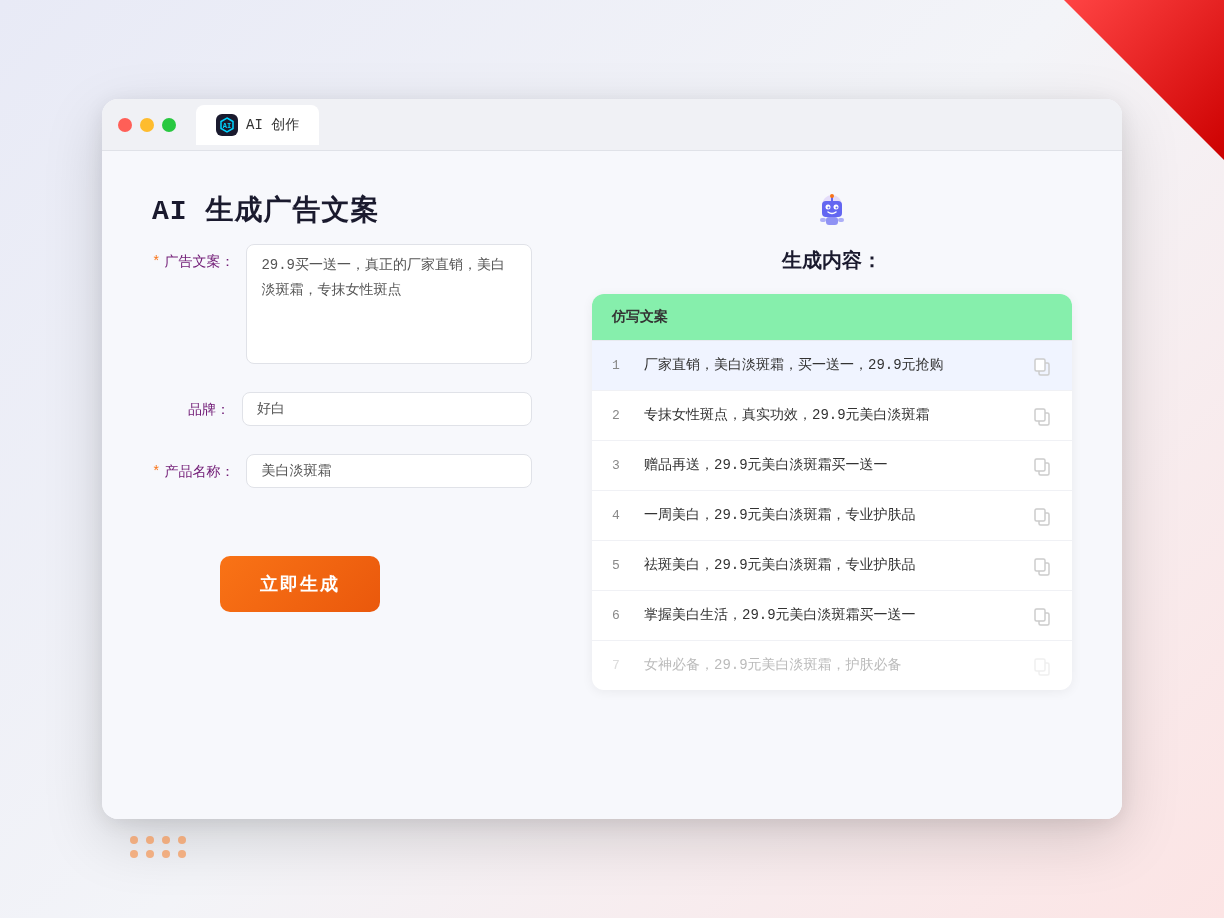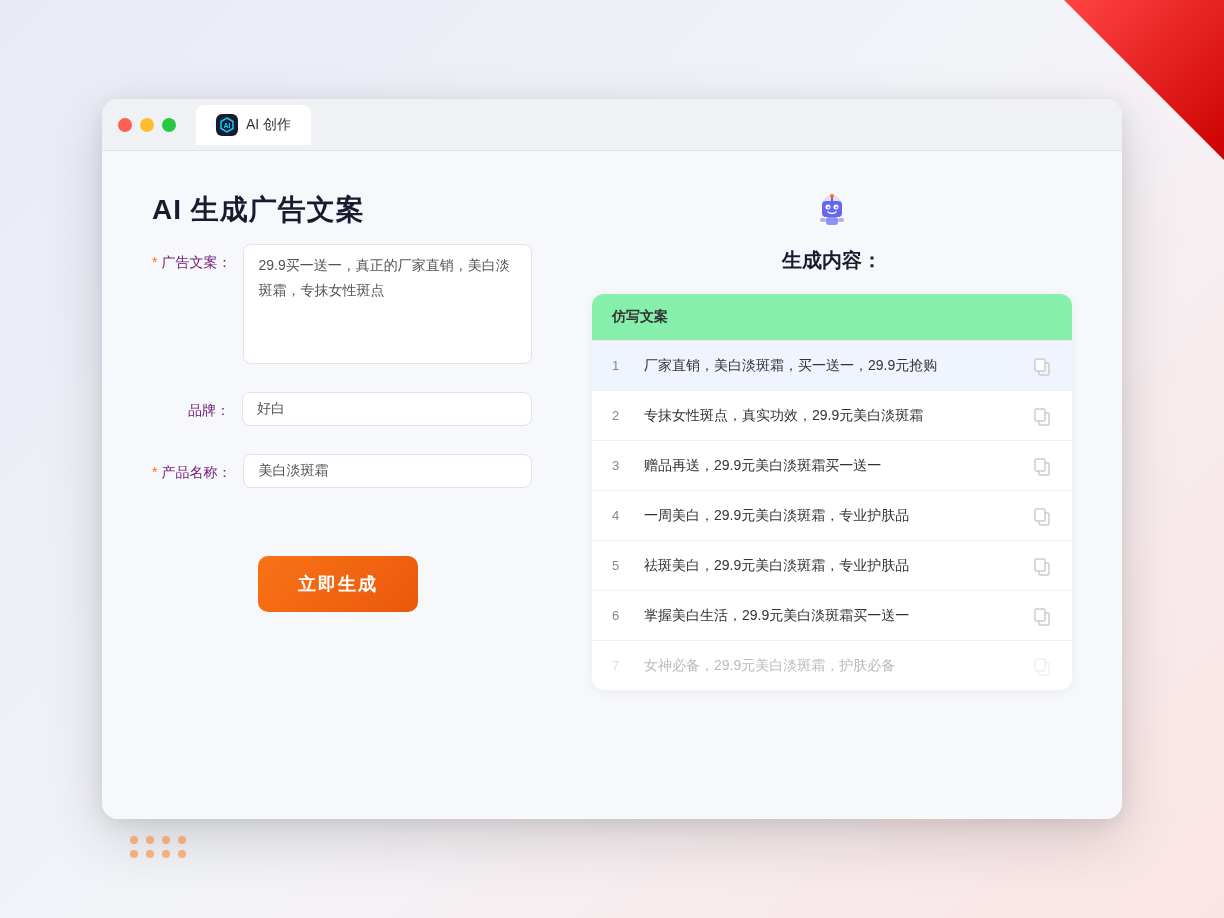--- a/index.html
+++ b/index.html
@@ -45,20 +45,21 @@
     
     .browser-window {
       width: 1020px;
       height: 720px;
       background: #f7f8fc;
       border-radius: 16px;
       box-shadow: 0 20px 60px rgba(0,0,0,0.15), 0 4px 20px rgba(0,0,0,0.08);
       overflow: hidden;
       display: flex;
       flex-direction: column;
+      font-family: Liberation Mono, monospace;
     }
 
     
     .title-bar {
       height: 52px;
       background: #f0f1f5;
       display: flex;
       align-items: center;
       padding: 0 16px;
       border-bottom: 1px solid #e0e2e8;
@@ -168,21 +169,21 @@
     }
 
     textarea.form-input {
       height: 120px;
       resize: none;
       line-height: 1.8;
     }
 
     .submit-btn {
       margin-top: 40px;
-      margin-left: 106px;
+      margin-left: 68px;
       background: linear-gradient(135deg, #f97316, #ea580c);
       color: white;
       border: none;
       border-radius: 10px;
       padding: 16px 40px;
       font-size: 18px;
       font-weight: 600;
       cursor: pointer;
       letter-spacing: 2px;
       font-family: inherit;

